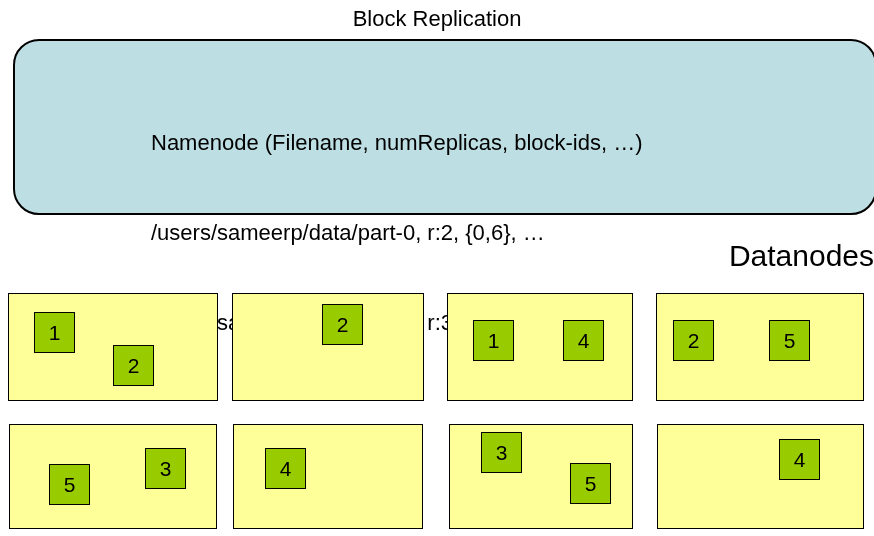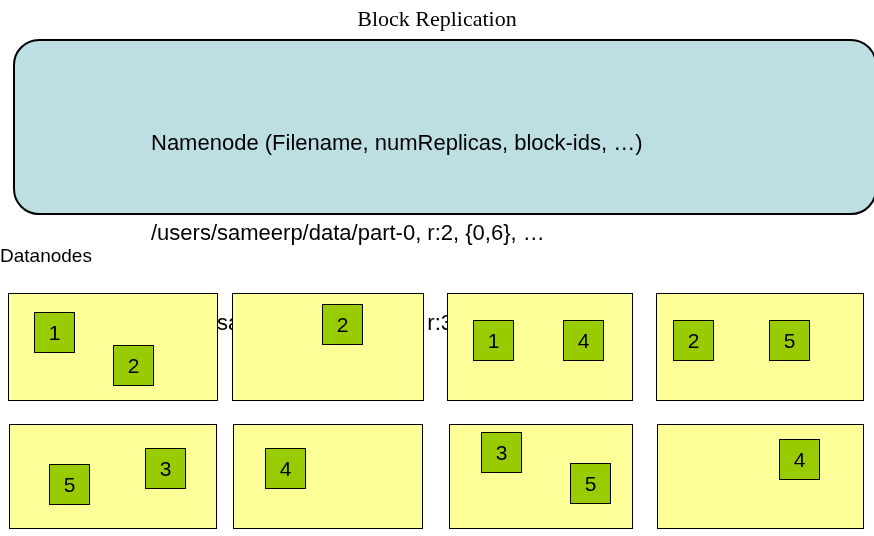--- a/index.html
+++ b/index.html
@@ -18,40 +18,39 @@
     position:relative;
     width:874px;height:536px;
     background:var(--bg);
     overflow:hidden;
   }
   .diagram-title{
     position:absolute;left:0;top:6px;width:874px;
     text-align:center;
     font-size:22px;line-height:26px;
     font-weight:400;
-    font-family:Liberation Serif, serif;
   }
   .namenode-box{
     position:absolute;left:4px;top:39px;
     width:864px;height:176px;
     box-sizing:border-box;
     background:var(--namenode-fill);
     border:2px solid var(--border-color);
     border-radius:26px;
     margin-left:9px;
   }
   .namenode-text{
     position:absolute;left:136px;top:27px;
     font-size:22px;line-height:30px;
     white-space:pre;
   }
   .datanodes-heading{
     position:absolute;left:0;top:243px;width:874px;
-    text-align:left;
-    font-size:19px;line-height:26px;
+    text-align:right;
+    font-size:30px;line-height:26px;
   }
   .datanode-box{
     position:absolute;
     box-sizing:border-box;
     background:var(--datanode-fill);
     border:1px solid var(--border-color);
   }
   .block{
     position:absolute;
     box-sizing:border-box;

